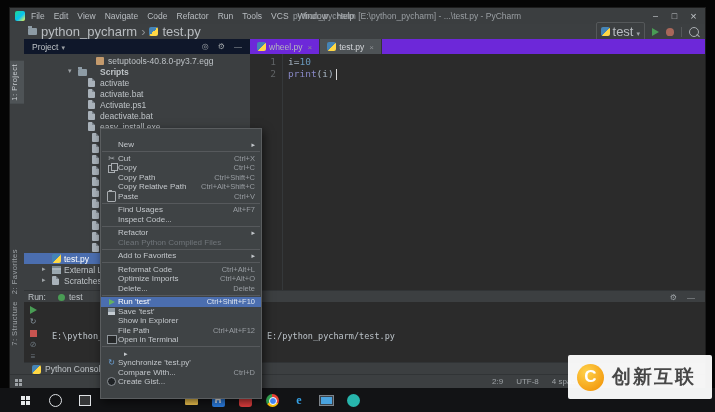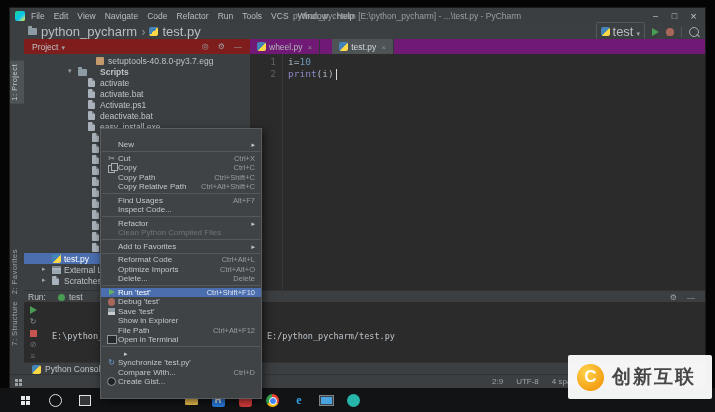--- a/index.html
+++ b/index.html
@@ -35,27 +35,27 @@
   .ic-search{position:relative;width:8px;height:8px;border:1.3px solid #a9adb1;border-radius:50%;}
   .ic-search::after{content:"";position:absolute;left:6px;top:7px;width:4px;height:1.4px;background:#a9adb1;
                     transform:rotate(45deg);}
   
   .lstrip{position:absolute;left:0;top:31px;width:14px;height:335px;background:#3c3f41;
           border-right:1px solid #313436;}
   .vlabel{position:absolute;left:0;width:14px;writing-mode:vertical-rl;transform:rotate(180deg);
           font-size:7.5px;color:#9fa4a8;text-align:center;letter-spacing:.5px;}
   .vlabel.active{background:#4e5356;color:#c9cdd1;padding:3px 0;}
   
-  .phead{position:absolute;left:14px;top:31px;width:226px;height:15px;background:#7f1d1d;
+  .phead{position:absolute;left:14px;top:31px;width:226px;height:15px;background:#0f172a;
          border-bottom:1px solid #313436;display:flex;align-items:center;font-size:8.5px;color:#bec3c7;}
   .phead-t{margin-left:8px;}
   .arr-d::before{content:"▾";color:#9da2a6;font-size:7px;margin-left:3px;}
   .phicons{position:absolute;right:8px;display:flex;gap:9px;color:#9da2a6;font-size:8px;}
-  .tabstrip{position:absolute;left:240px;top:31px;width:455px;height:15px;background:#701a75;
-            border-bottom:5px solid #84cc16;display:flex;gap:12px;}
+  .tabstrip{position:absolute;left:240px;top:31px;width:455px;height:15px;background:#6d28d9;
+            border-bottom:5px solid #84cc16;display:flex;}
   .tab{display:flex;align-items:center;gap:3px;padding:0 7px;font-size:8.5px;color:#b4b8bc;
        border-right:1px solid #323537;height:15px;}
   .tab.active{background:#4e5356;color:#d4d7da;}
   .tclose::before{content:"×";color:#8a8e92;font-size:8px;margin-left:2px;}
   
   .ppanel{position:absolute;left:14px;top:46px;width:226px;height:236px;background:#3c3f41;overflow:hidden;}
   .trow{position:absolute;left:0;width:226px;height:11px;font-size:8.5px;color:#bec3c7;}
   .trow.selected{background:#4b6eaf;color:#fff;}
   .tlab{position:absolute;top:1px;white-space:nowrap;}
   .tarr{position:absolute;top:1px;font-size:7px;color:#9da2a6;}
@@ -392,20 +392,27 @@
       <div class="mi">
           <span class="mic"></span>
           <span class="mil">Copy Path</span>
           <span class="mis">Ctrl+Shift+C</span>
         </div>
       <div class="mi">
           <span class="mic"></span>
           <span class="mil">Copy Relative Path</span>
           <span class="mis">Ctrl+Alt+Shift+C</span>
         </div>
+      <div class="mi">
+          <span class="mic">
+            <span class="ic-paste"></span>
+          </span>
+          <span class="mil">Paste</span>
+          <span class="mis">Ctrl+V</span>
+        </div>
       <div class="msep"></div>
       <div class="mi">
           <span class="mic"></span>
           <span class="mil">Find Usages</span>
           <span class="mis">Alt+F7</span>
         </div>
       <div class="mi">
           <span class="mic"></span>
           <span class="mil">Inspect Code...</span>
         </div>
@@ -441,26 +448,20 @@
           <span class="mil">Delete...</span>
           <span class="mis">Delete</span>
         </div>
       <div class="msep"></div>
       <div class="mi selected">
           <span class="mic">
             <span class="ic-run-sm"></span>
           </span>
           <span class="mil">Run 'test'</span>
           <span class="mis">Ctrl+Shift+F10</span>
-        </div>
-      <div class="mi">
-          <span class="mic">
-            <span class="ic-bug-sm"></span>
-          </span>
-          <span class="mil">Debug 'test'</span>
         </div>
       <div class="mi">
           <span class="mic">
             <span class="ic-save"></span>
           </span>
           <span class="mil">Save 'test'</span>
         </div>
       <div class="mi">
           <span class="mic"></span>
           <span class="mil">Show in Explorer</span>

